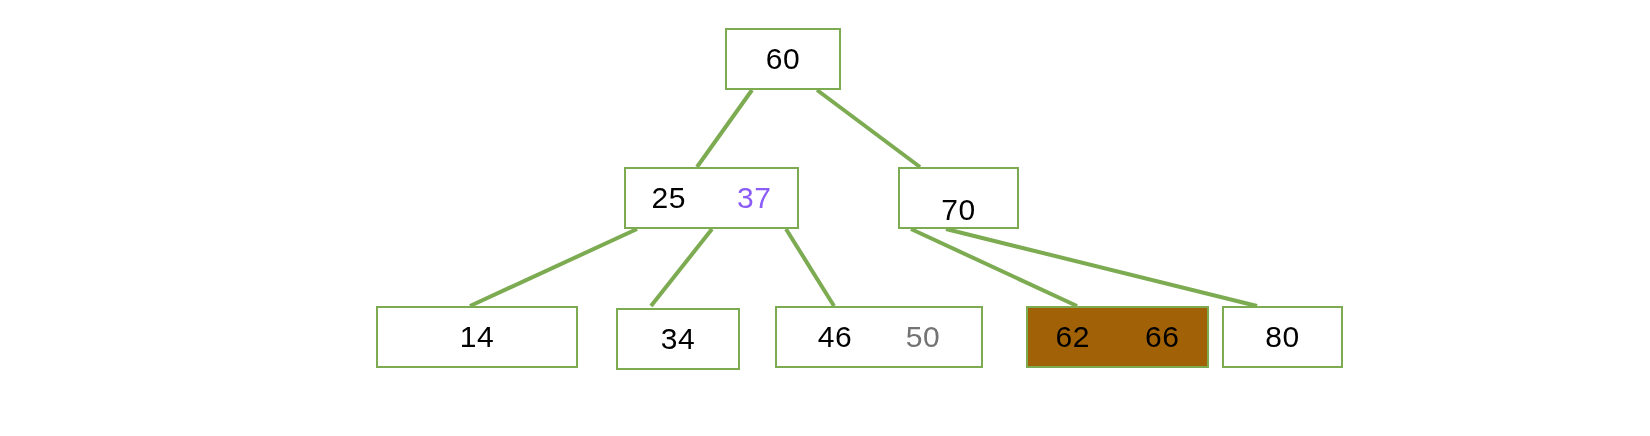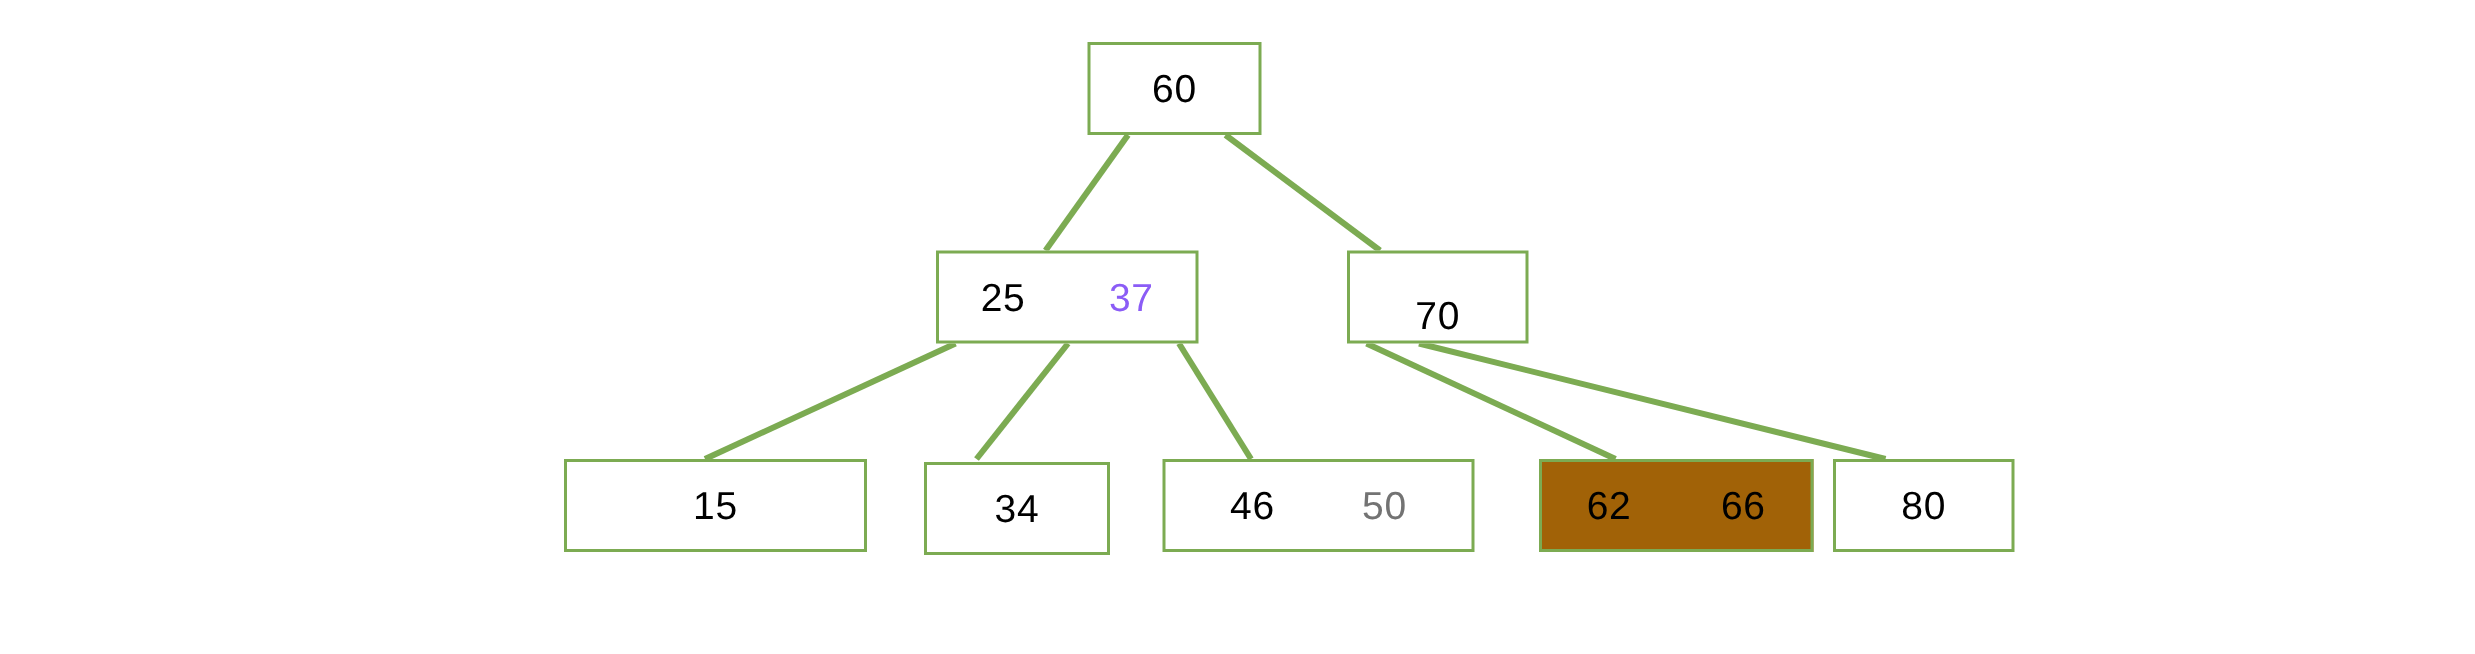--- a/index.html
+++ b/index.html
@@ -38,21 +38,21 @@
   .node-keys {
     display: flex;
     align-items: center;
     justify-content: center;
     width: 100%;
     height: 100%;
   }
   .node-key {
     color: #000000;
     font-family: "Liberation Sans", sans-serif;
-    font-size: 26px;
+    font-size: 30px;
     line-height: 1;
     text-align: center;
     letter-spacing: 0.5px;
   }
 </style>
 </head>
 <body>
 
 <div id="tree-canvas">
   <svg id="edge-layer" viewBox="0 0 1650 436" width="1650" height="436" xmlns="http://www.w3.org/2000/svg">
@@ -76,21 +76,21 @@
           <span class="node-key" style="width: 87px; color: #8b5cf6;">37</span>
         </div>
       </div>
       <div class="btree-node" style="left: 898px; top: 167px; width: 121px; height: 62px; border-color: rgb(124, 171, 82); background: rgb(255, 255, 255);">
         <div class="node-keys">
           <span class="node-key" style="width: 121px; color: rgb(0, 0, 0); margin-top: 24px;">70</span>
         </div>
       </div>
       <div class="btree-node" style="left: 376px; top: 306px; width: 202px; height: 62px; border-color: rgb(124, 171, 82); background: rgb(255, 255, 255);">
         <div class="node-keys">
-          <span class="node-key" style="width: 101px; color: rgb(0, 0, 0);">15</span>
+          <span class="node-key" style="width: 101px; color: rgb(0, 0, 0);">14</span>
         </div>
       </div>
       <div class="btree-node" style="left: 616px; top: 308px; width: 124px; height: 62px; border-color: rgb(124, 171, 82); background: rgb(255, 255, 255);">
         <div class="node-keys">
           <span class="node-key" style="width: 124px; color: rgb(0, 0, 0);">34</span>
         </div>
       </div>
       <div class="btree-node" style="left: 775px; top: 306px; width: 208px; height: 62px; border-color: rgb(124, 171, 82); background: rgb(255, 255, 255);">
         <div class="node-keys">
           <span class="node-key" style="width: 88px; color: rgb(0, 0, 0);">46</span>

